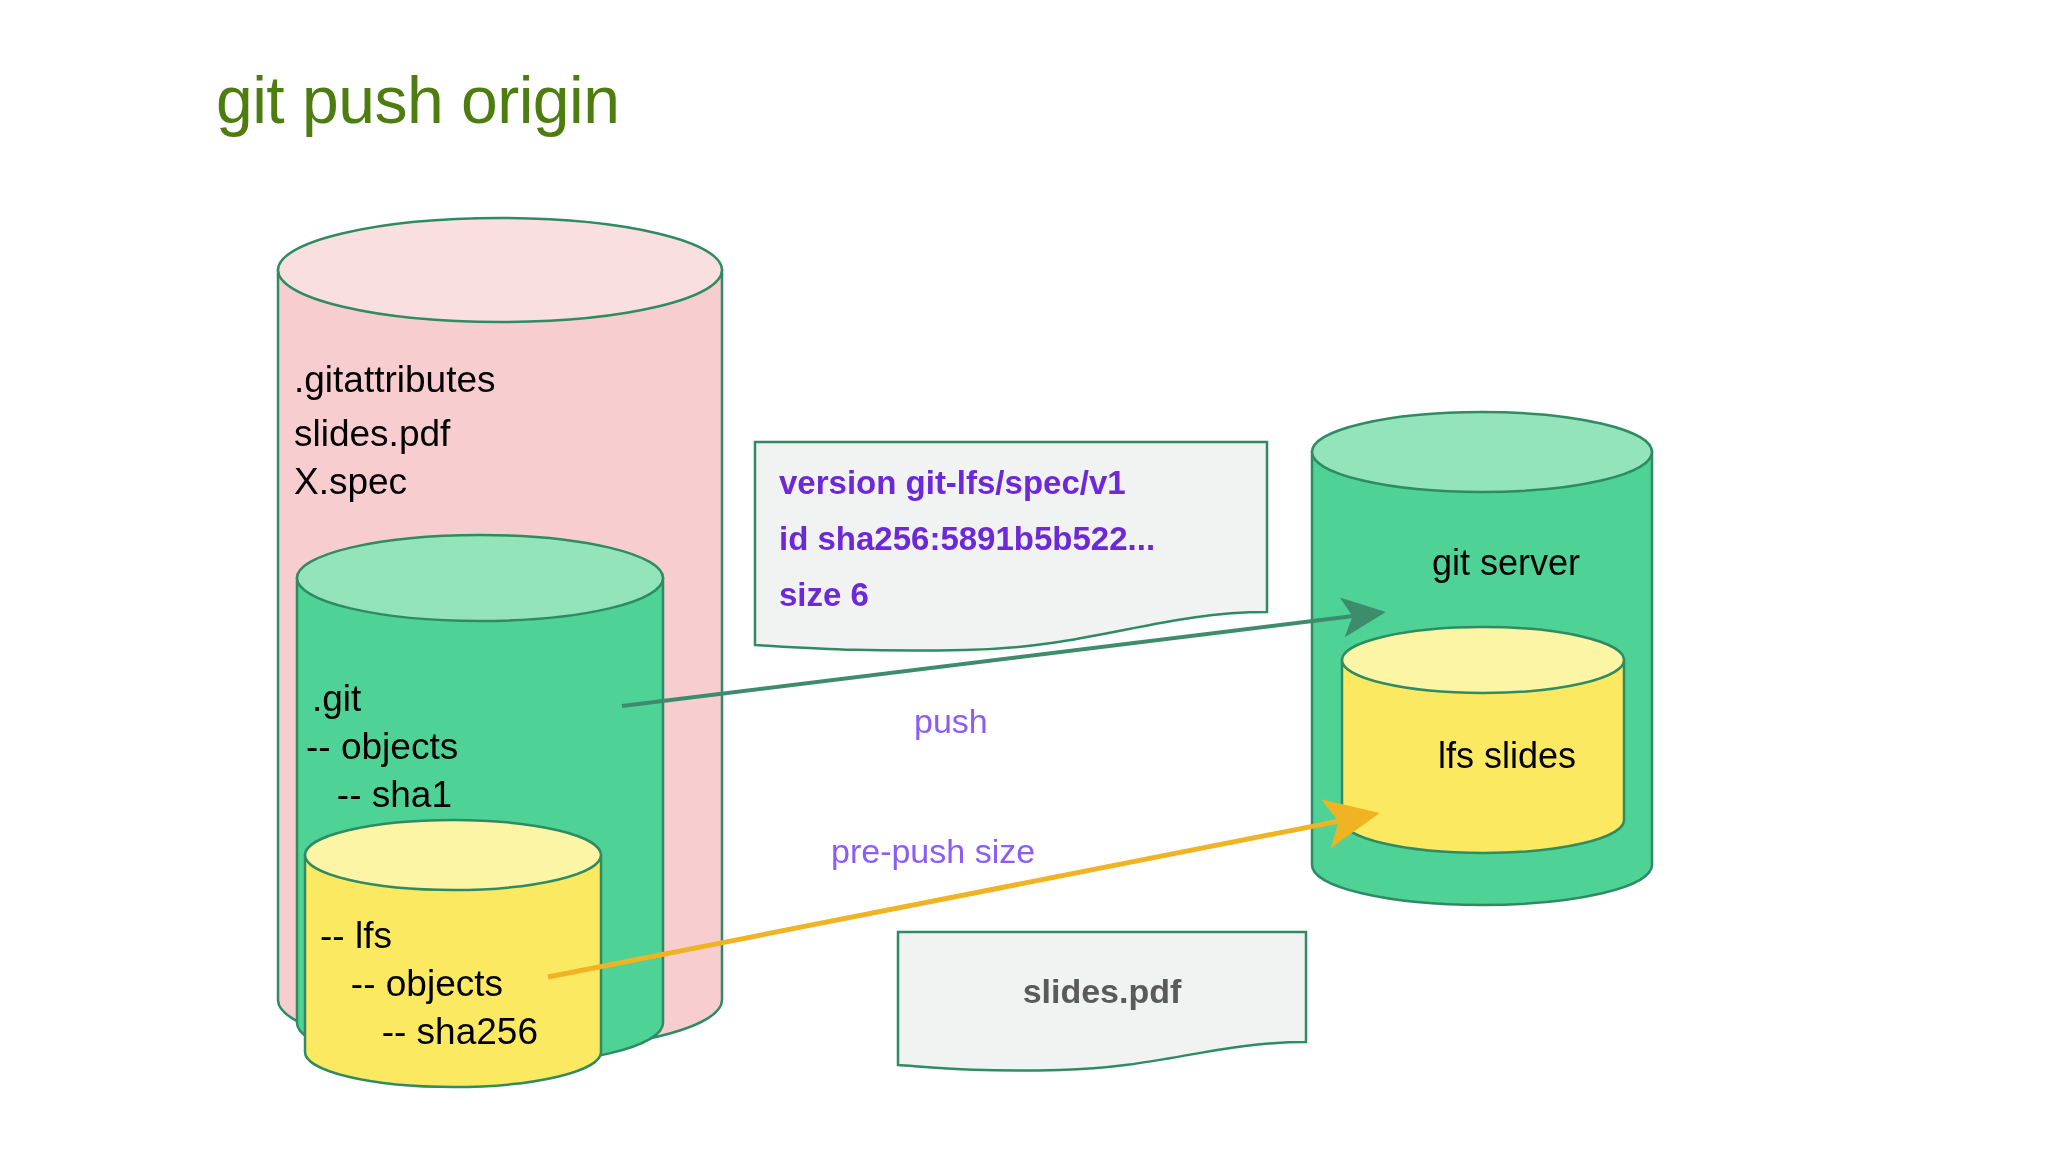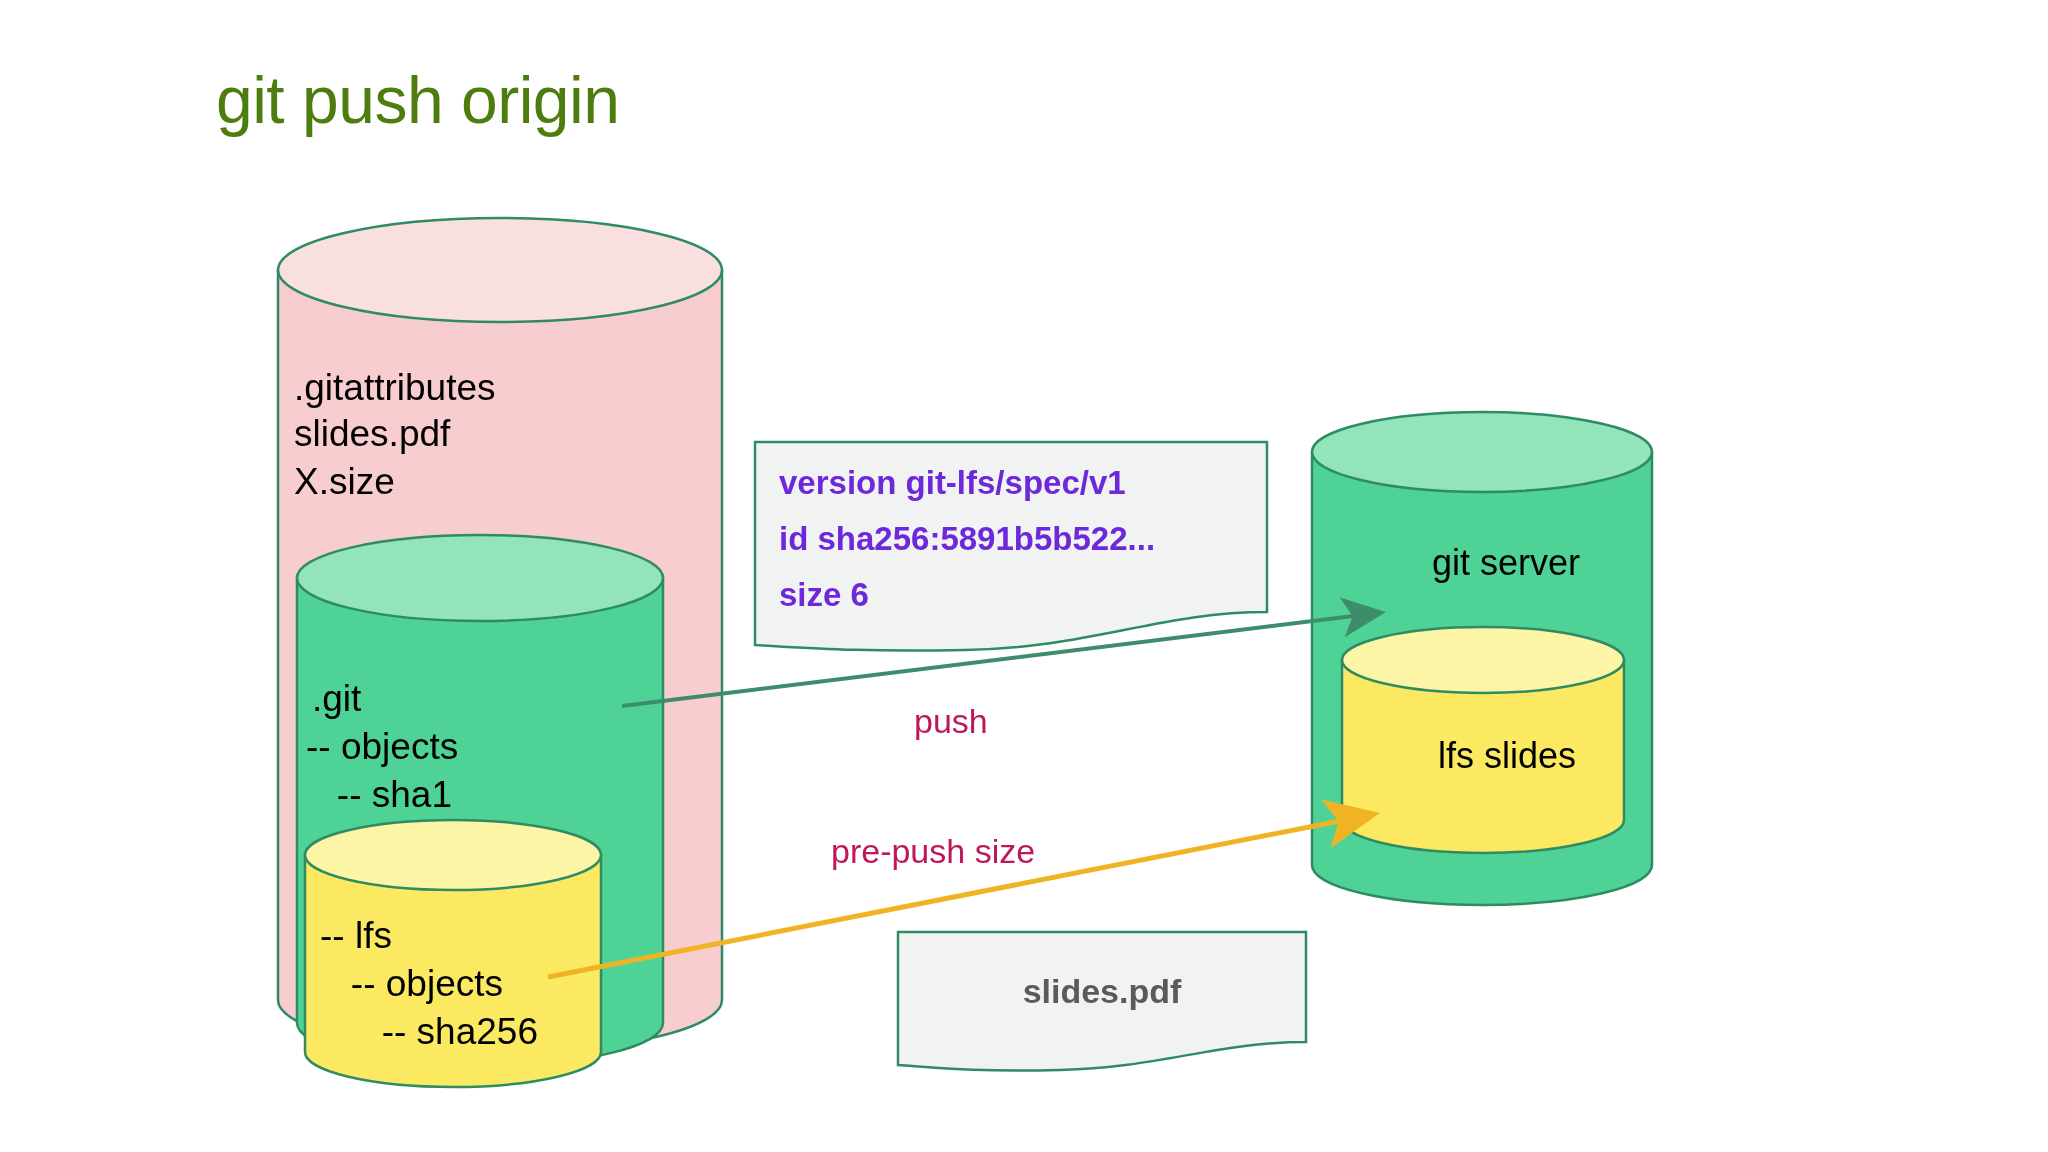--- a/index.html
+++ b/index.html
@@ -50,21 +50,21 @@
 
   .note-text {
     font-size: 33px;
     line-height: 56px;
     font-weight: bold;
     color: #6d28d9;
   }
 
   .arrow-label {
     font-size: 34px;
-    color: #be185d;
+    color: #8b5cf6;
   }
 
   .server-label {
     font-size: 36px;
     color: #000000;
     margin-left: 24px;
   }
 
   .note-center {
     font-size: 34px;
@@ -124,23 +124,23 @@
              C 975 1072 940 1068 898 1065 Z" fill="#f1f3f2" stroke="#2e8b62" stroke-width="2.5"></path>
   </g>
 
   <line x1="622" y1="706" x2="1378" y2="613" stroke="#3d8c6b" stroke-width="4" marker-end="url(#arrowGreen)"></line>
 
   <line x1="548" y1="977" x2="1370" y2="815" stroke="#f0b323" stroke-width="5" marker-end="url(#arrowAmber)"></line>
 </svg>
 
 <div class="slide-title">git push origin</div>
 
-<div class="txt-layer cyl-text" style="left:294px; top:364px;">.gitattributes</div>
+<div class="txt-layer cyl-text" style="left:294px; top:356px;">.gitattributes</div>
 <div class="txt-layer cyl-text" style="left:294px; top:410px;">slides.pdf</div>
-<div class="txt-layer cyl-text" style="left:294px; top:458px;">X.size</div>
+<div class="txt-layer cyl-text" style="left:294px; top:458px;">X.spec</div>
 
 <div class="txt-layer cyl-text" style="left:312px; top:675px;">.git</div>
 <div class="txt-layer cyl-text" style="left:306px; top:723px;">-- objects</div>
 <div class="txt-layer cyl-text" style="left:306px; top:771px;">   -- sha1</div>
 
 <div class="txt-layer cyl-text" style="left:320px; top:912px;">-- lfs</div>
 <div class="txt-layer cyl-text" style="left:320px; top:960px;">   -- objects</div>
 <div class="txt-layer cyl-text" style="left:320px; top:1008px;">      -- sha256</div>
 
 <div class="txt-layer note-text" style="left:779px; top:455px;">version git-lfs/spec/v1</div>

